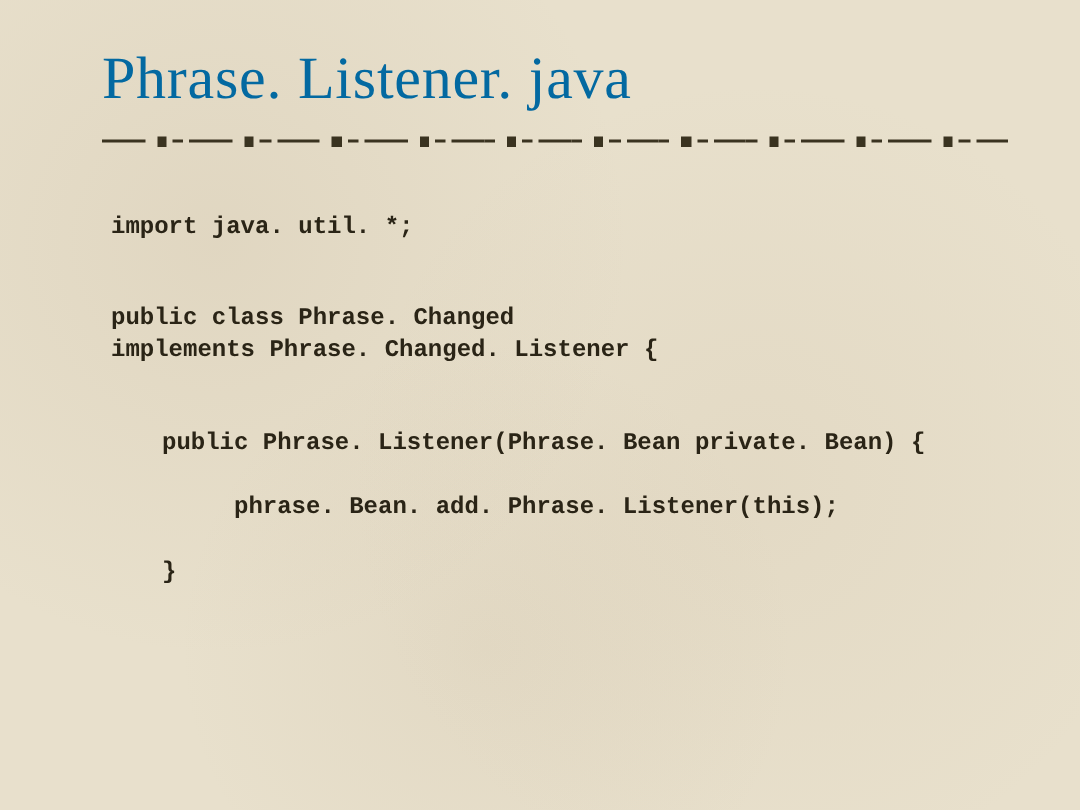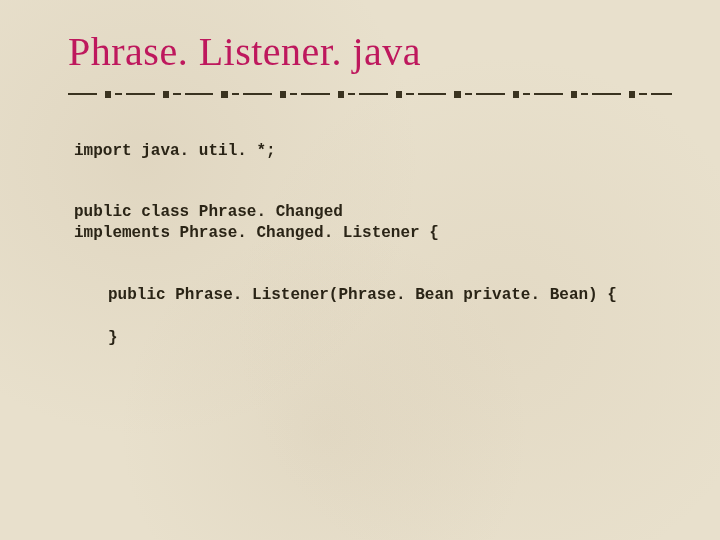--- a/index.html
+++ b/index.html
@@ -14,21 +14,21 @@
     font-family: "Times New Roman", Times, serif;
     position: relative;
     overflow: hidden;
   }
   .slide {
     padding: 28px 48px 0 68px;
   }
   .title {
     font-size: 40px;
     font-weight: 400;
-    color: #be185d;
+    color: #0369a1;
     margin-bottom: 14px;
     letter-spacing: 0.5px;
   }
   .divider {
     height: 10px;
     width: 100%;
     display: flex;
     align-items: center;
     margin-bottom: 20px;
     position: relative;
@@ -123,20 +123,21 @@
     </div>
   </div>
 
   <div class="code">
 <span>import java. util. *;</span>
 <span class="blank"></span>
 <span>public class Phrase. Changed</span>
 <span>implements Phrase. Changed. Listener {</span>
 <span class="blank"></span>
 <span class="ind1">public Phrase. Listener(Phrase. Bean private. Bean) {</span>
+<span class="ind2">phrase. Bean. add. Phrase. Listener(this);</span>
 <span class="ind1">}</span>
 <span class="blank"></span>
 
 
 
 
 
   </div>
 </div>
 

